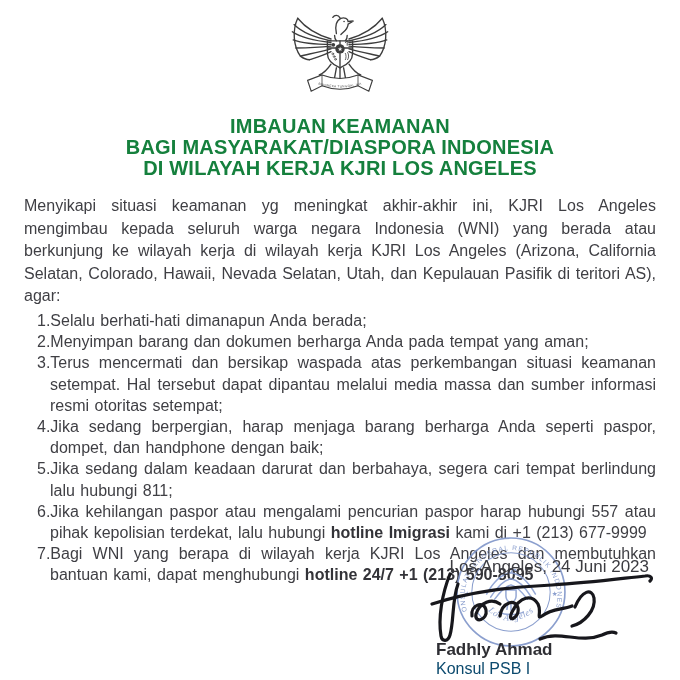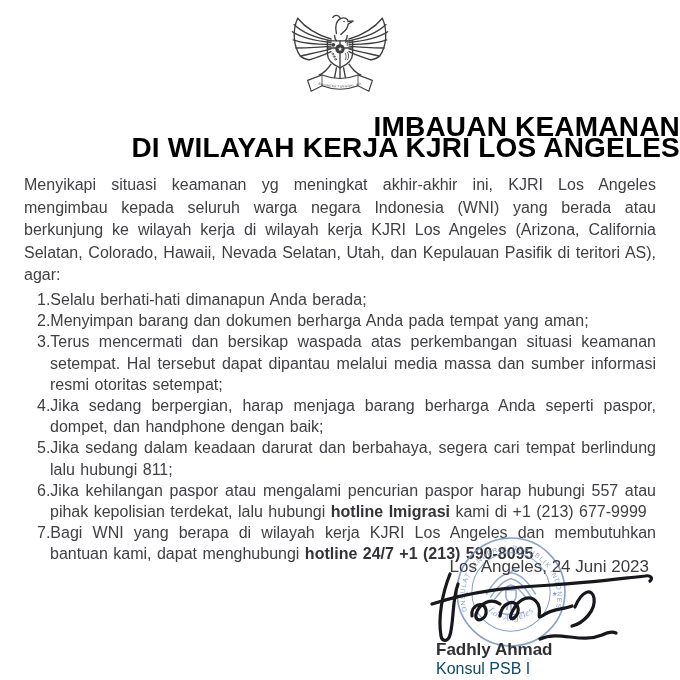--- a/index.html
+++ b/index.html
@@ -17,25 +17,25 @@
 
   .emblem {
     display: block;
     margin: 10px auto 0 auto;
     width: 108px;
     height: 94px;
   }
 
   .title-block {
     margin-top: 12px;
-    text-align: right;
+    text-align: center;
     font-weight: 700;
-    font-size: 28px;
+    font-size: 20px;
     line-height: 21px;
-    color: #000000;
+    color: #15803d;
     letter-spacing: 0.2px;
   }
 
   .intro {
     margin: 16px 24px 0 24px;
     font-size: 16px;
     line-height: 22.6px;
     text-align: justify;
     word-spacing: 1px;
   }
@@ -143,20 +143,21 @@
     <defs>
       <path id="bannerArc" d="M34,80 C50,85 70,85 86,80"></path>
     </defs>
     <text class="banner-text">
       <textPath href="#bannerArc" startOffset="50%" text-anchor="middle">BHINNEKA TUNGGAL IKA</textPath>
     </text>
   </svg>
 
   <div class="title-block">
     <div>IMBAUAN KEAMANAN</div>
+    <div>BAGI MASYARAKAT/DIASPORA INDONESIA</div>
     <div>DI WILAYAH KERJA KJRI LOS ANGELES</div>
   </div>
 
   <p class="intro">Menyikapi situasi keamanan yg meningkat akhir-akhir ini, KJRI Los Angeles mengimbau kepada seluruh warga negara Indonesia (WNI) yang berada atau berkunjung ke wilayah kerja di wilayah kerja KJRI Los Angeles (Arizona, California Selatan, Colorado, Hawaii, Nevada Selatan, Utah, dan Kepulauan Pasifik di teritori AS), agar:</p>
 
   <ol class="advisory">
     <li><span>1.</span><span>Selalu berhati-hati dimanapun Anda berada;</span><b></b><span></span></li>
     <li><span>2.</span><span>Menyimpan barang dan dokumen berharga Anda pada tempat yang aman;</span><b></b><span></span></li>
     <li><span>3.</span><span>Terus mencermati dan bersikap waspada atas perkembangan situasi keamanan setempat. Hal tersebut dapat dipantau melalui media massa dan sumber informasi resmi otoritas setempat;</span><b></b><span></span></li>
     <li><span>4.</span><span>Jika sedang berpergian, harap menjaga barang berharga Anda seperti paspor, dompet, dan handphone dengan baik;</span><b></b><span></span></li>

